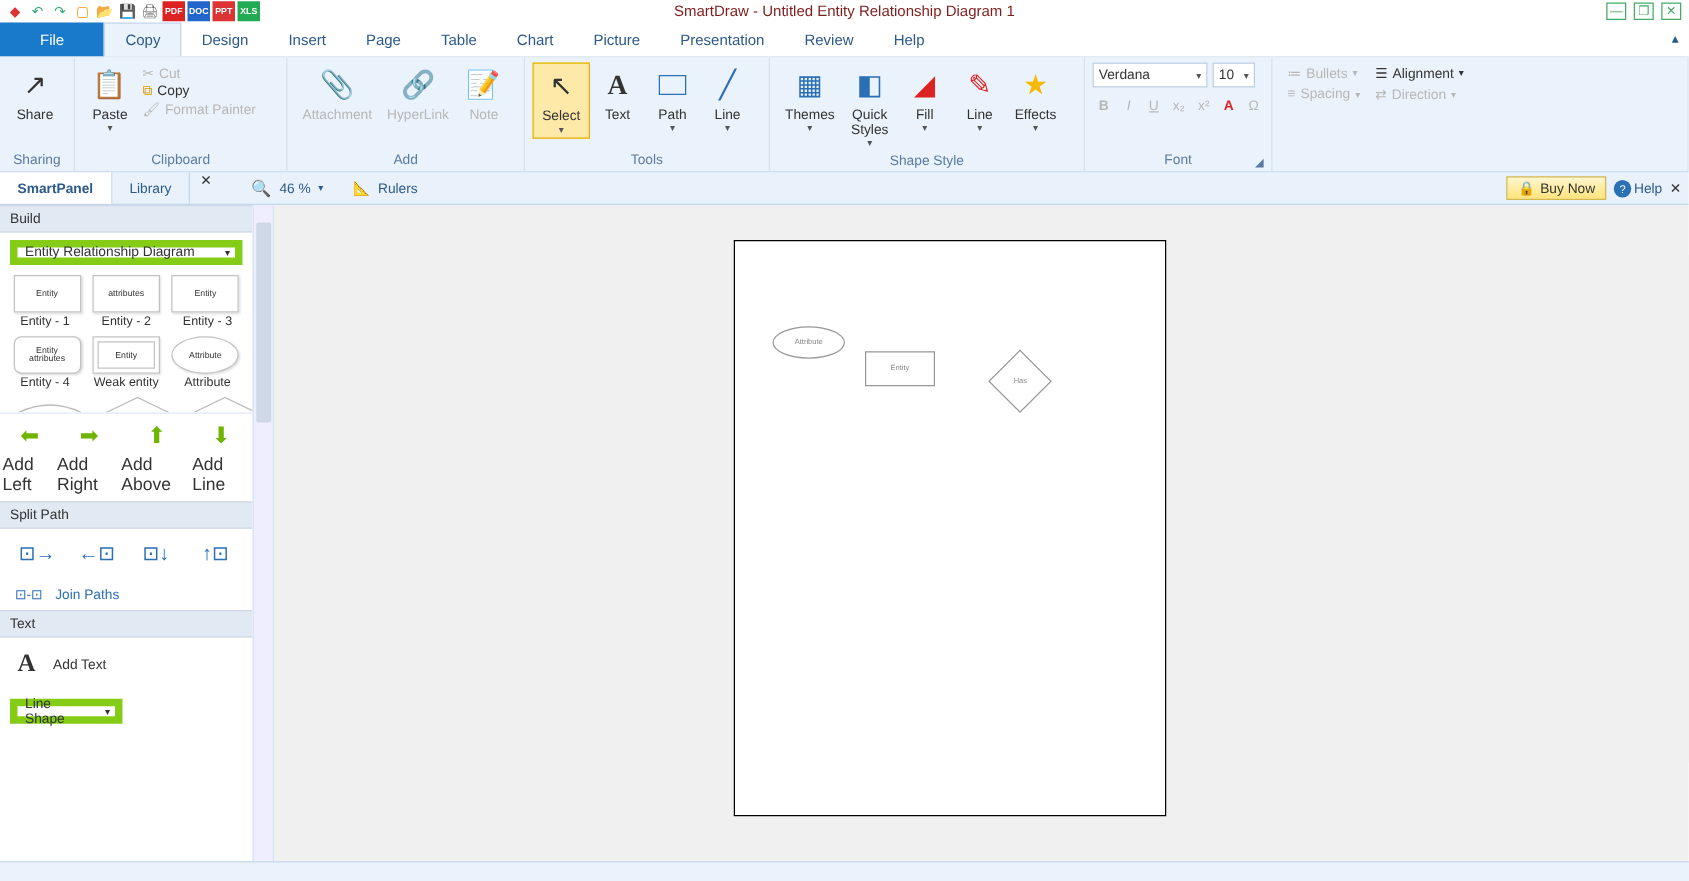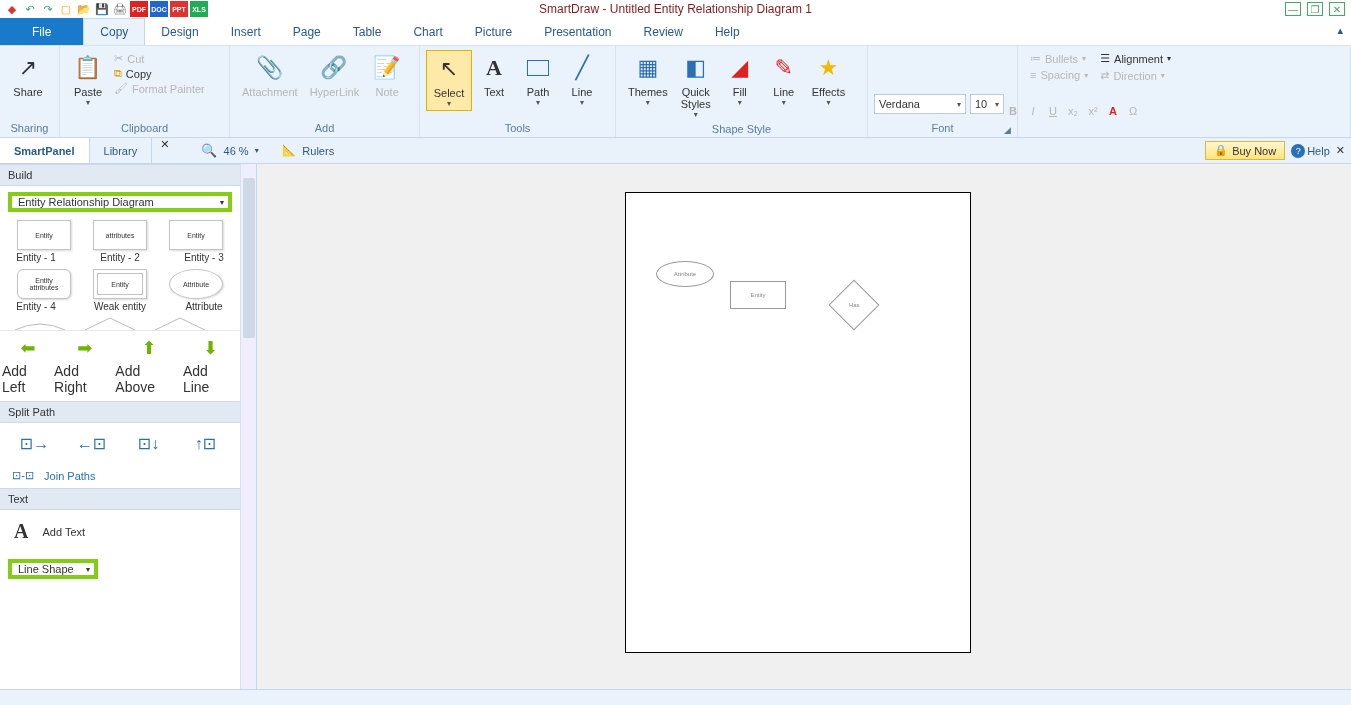--- a/index.html
+++ b/index.html
@@ -50,26 +50,26 @@
 .panel-tab { padding: 0 14px; display: flex; align-items: center; font-size: 11px; color: #2b5a8a; cursor: pointer; border-right: 1px solid #c3d8ed; }
 .panel-tab.active { background: #fff; font-weight: 600; }
 .panel-close { padding: 0 8px; cursor: pointer; color: #333; }
 .zoom-area { display: flex; align-items: center; gap: 6px; margin-left: 24px; color: #2b5a8a; font-size: 11px; }
 .buy-area { position: absolute; right: 6px; display: flex; align-items: center; gap: 6px; }
 .buy-btn { background: linear-gradient(#fff6cf,#ffe47a); border: 1px solid #d6b84a; padding: 2px 8px; font-size: 11px; display: flex; align-items: center; gap: 4px; cursor: pointer; }
 .help-btn { display: flex; align-items: center; gap: 2px; font-size: 11px; color: #2b5a8a; cursor: pointer; }
 
 
 .main { display: flex; height: 541px; }
-.sidepanel { width: 257px; background: #fff; border-right: 1px solid #c3d8ed; display: flex; }
+.sidepanel { width: 219px; background: #fff; border-right: 1px solid #c3d8ed; display: flex; }
 .sidecontent { flex: 1; overflow: hidden; }
 .side-scroll { width: 16px; background: #eef; border-left: 1px solid #d5e3f0; position: relative; }
 .side-scroll .thumb { position: absolute; top: 14px; left: 2px; width: 12px; height: 160px; background: #cfd8e6; border-radius: 2px; }
 .section-h { background: #e1e9f3; padding: 4px 8px; font-size: 11px; color: #333; border-top: 1px solid #cfd8e6; border-bottom: 1px solid #cfd8e6; }
-.combo { margin: 6px 8px; border: 4px solid #84cc16; height: 20px; display: flex; align-items: center; padding: 0 18px 0 6px; font-size: 11px; position: relative; cursor: pointer; background: #fff; }
+.combo { margin: 6px 8px; border: 6px solid #84cc16; height: 20px; display: flex; align-items: center; padding: 0 18px 0 6px; font-size: 11px; position: relative; cursor: pointer; background: #fff; }
 .combo::after { content: "▾"; position: absolute; right: 4px; font-size: 8px; }
 .shape-row { display: flex; justify-content: space-around; padding: 2px 6px; }
 .shape-cell { width: 60px; display: flex; flex-direction: column; align-items: center; }
 .shape-cell .sh { width: 54px; height: 30px; border: 1px solid #c3c3c3; box-shadow: 1px 1px 2px rgba(0,0,0,.15); display: flex; align-items: center; justify-content: center; font-size: 7px; background: #fff; cursor: pointer; }
 .shape-cell .sh.inner { position: relative; }
 .shape-cell .sh.oval { border-radius: 50%; }
 .labels-row { display:flex; justify-content: space-between; padding: 0 6px 4px 6px;}
 .labels-row span{ font-size:10px; color:#333; width:60px; text-align:center;}
 .add-row { display: flex; justify-content: space-around; padding: 6px 2px; border-top: 1px solid #e1e9f3; }
 .add-cell { display: flex; flex-direction: column; align-items: center; gap: 4px; cursor: pointer; }
@@ -238,21 +238,21 @@
       <div class="big-btn">
           <div class="ic" style="color:#f5b800">★</div>
           <div class="lbl">Effects</div>
           <div class="caret">▾</div>
         </div>
     </div>
     <div class="rgroup-label">Shape Style</div>
   </div>
 
   <div class="rgroup" style="width:150px">
-    <div class="rgroup-body" style="align-items:flex-end">
+    <div class="rgroup-body" style="flex-direction:column;align-items:flex-start">
       <div class="font-row">
         <div class="font-sel" style="width:92px">Verdana</div>
         <div class="font-sel" style="width:34px">10</div>
       </div>
       <div class="fmt-row">
         <span class="fmt-btn">
             <b>B</b>
           </span>
         <span class="fmt-btn">
             <i>I</i>

